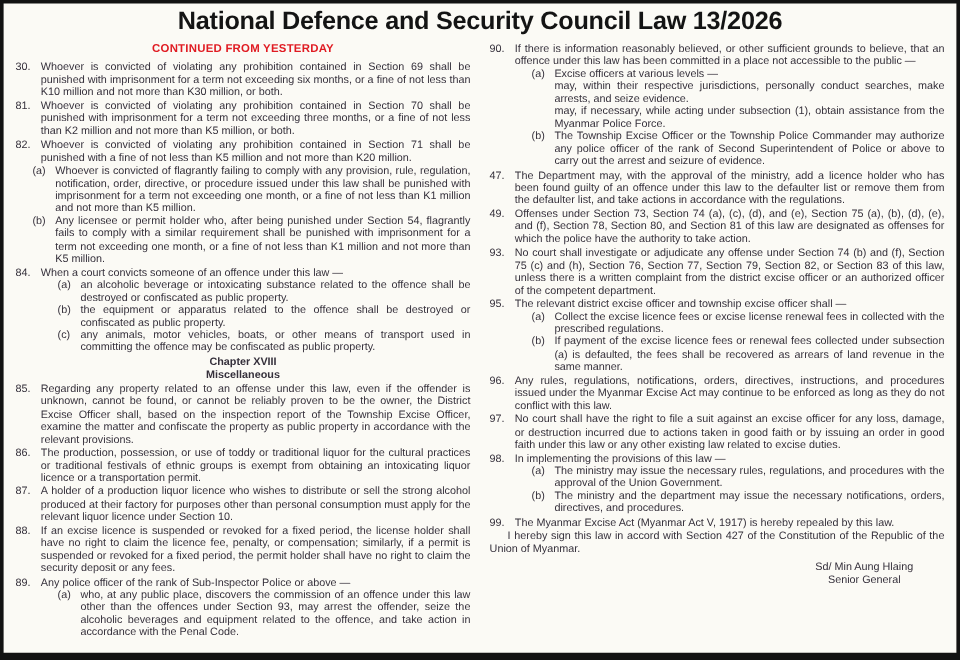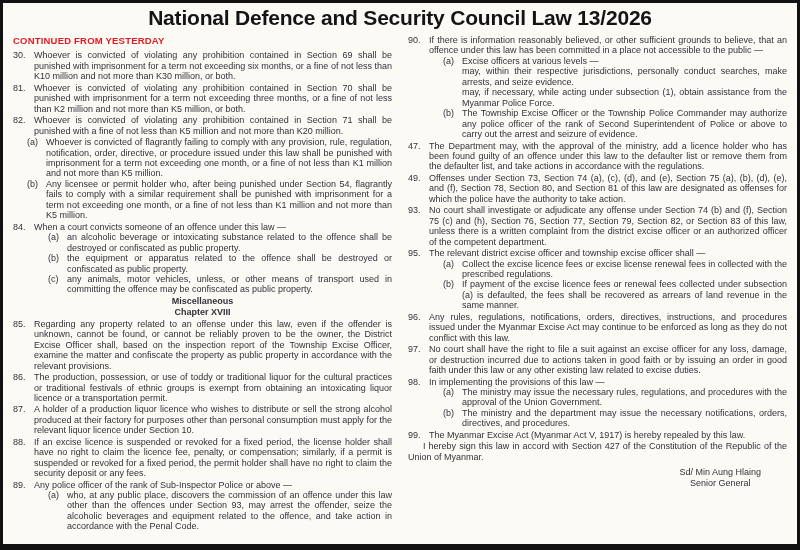--- a/index.html
+++ b/index.html
@@ -28,21 +28,21 @@
     font-size:9px;
     line-height:10.45px;
     text-align:justify;
   }
   .continued{
     color:var(--accent,#e01b22);
     font-weight:bold;
     font-size:9.5px;
     margin:2px 0 4px 0;
     letter-spacing:0.2px;
-    text-align:left;
+    text-align:center;
   }
   .item{display:flex;margin-top:1px;}
   .num{width:21px;flex-shrink:0;text-align:left;}
   .ibody{flex:1;min-width:0;}
   .sub{display:flex;margin-left:14px;}
   .slabel{width:19px;flex-shrink:0;}
   .stext{flex:1;min-width:0;}
   .chapter{text-align:center;font-weight:bold;margin-top:1px;}
   .plain-para{text-indent:15px;margin-top:1px;}
   .sig-wrap{display:flex;justify-content:flex-end;padding-right:26px;margin-top:5px;}
@@ -102,27 +102,27 @@
             </div>
             <div class="sub">
               <span class="slabel">(b)</span>
               <div class="stext">
                 <div>the equipment or apparatus related to the offence shall be destroyed or confiscated as public property.</div>
               </div>
             </div>
             <div class="sub">
               <span class="slabel">(c)</span>
               <div class="stext">
-                <div>any animals, motor vehicles, unless, or other means of transport used in committing the offence may be confiscated as public property.</div>
-              </div>
-            </div>
-          </div>
-        </div>
+                <div>any animals, motor vehicles, boats, or other means of transport used in committing the offence may be confiscated as public property.</div>
+              </div>
+            </div>
+          </div>
+        </div>
+        <div class="chapter">Chapter XVIII</div>
         <div class="chapter">Miscellaneous</div>
-        <div class="chapter">Chapter XVIII</div>
         <div class="item">
           <span class="num">85.</span>
           <div class="ibody">
             <div class="itext">Regarding any property related to an offense under this law, even if the offender is unknown, cannot be found, or cannot be reliably proven to be the owner, the District Excise Officer shall, based on the inspection report of the Township Excise Officer, examine the matter and confiscate the property as public property in accordance with the relevant provisions.</div>
           </div>
         </div>
         <div class="item">
           <span class="num">86.</span>
           <div class="ibody">
             <div class="itext">The production, possession, or use of toddy or traditional liquor for the cultural practices or traditional festivals of ethnic groups is exempt from obtaining an intoxicating liquor licence or a transportation permit.</div>

